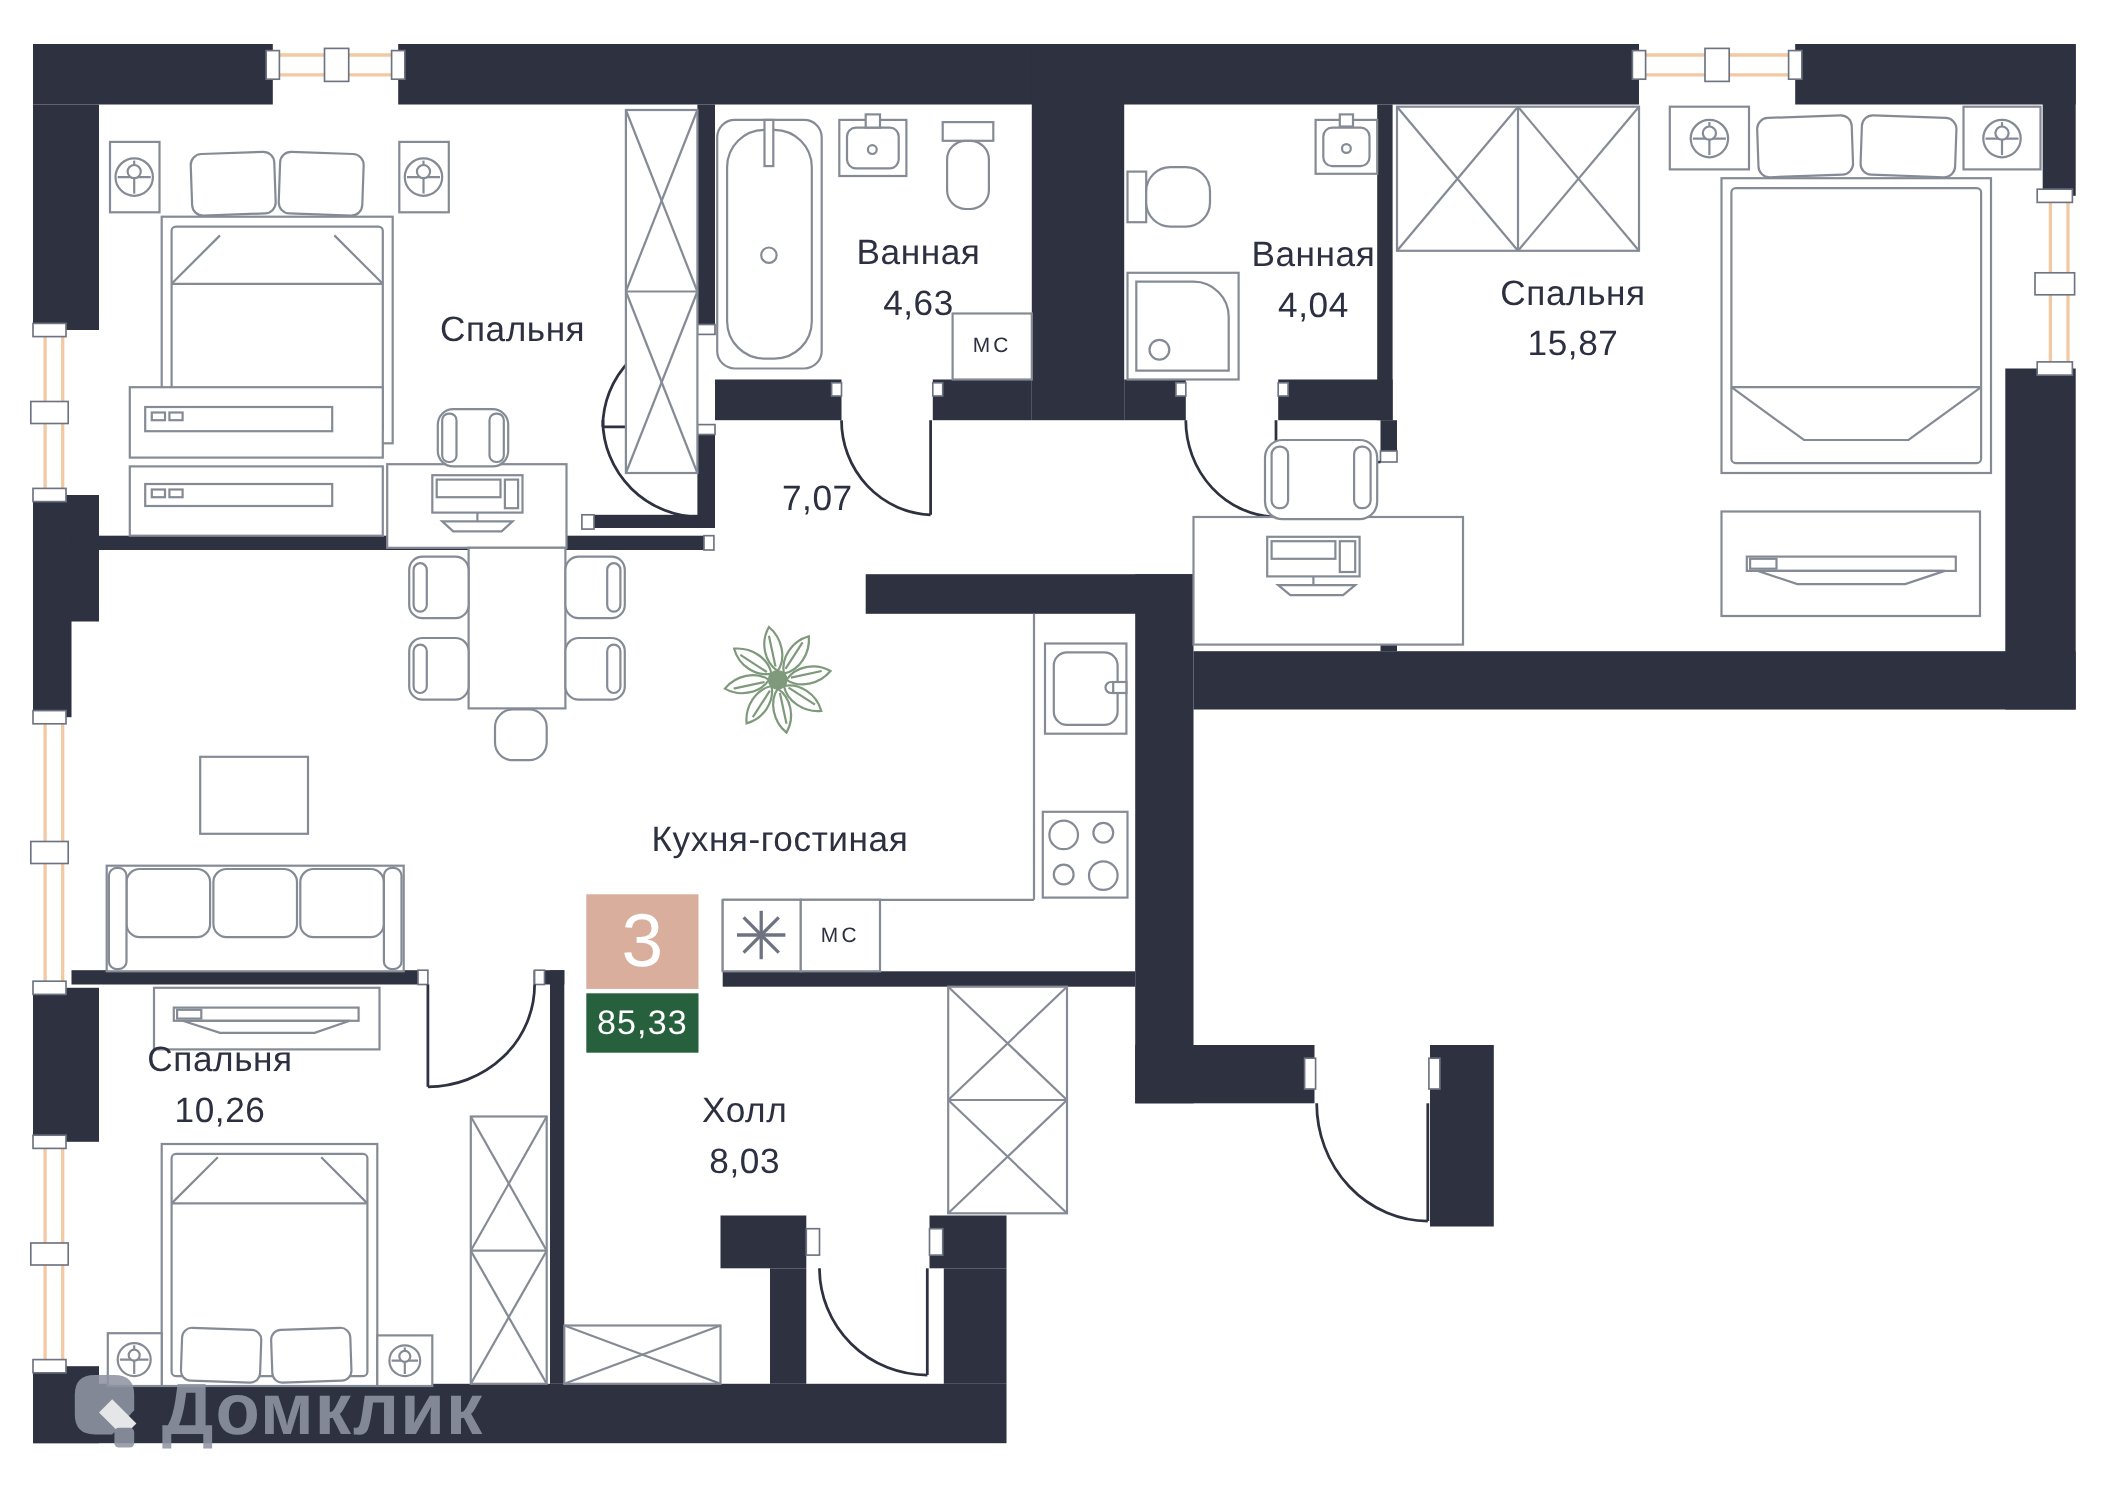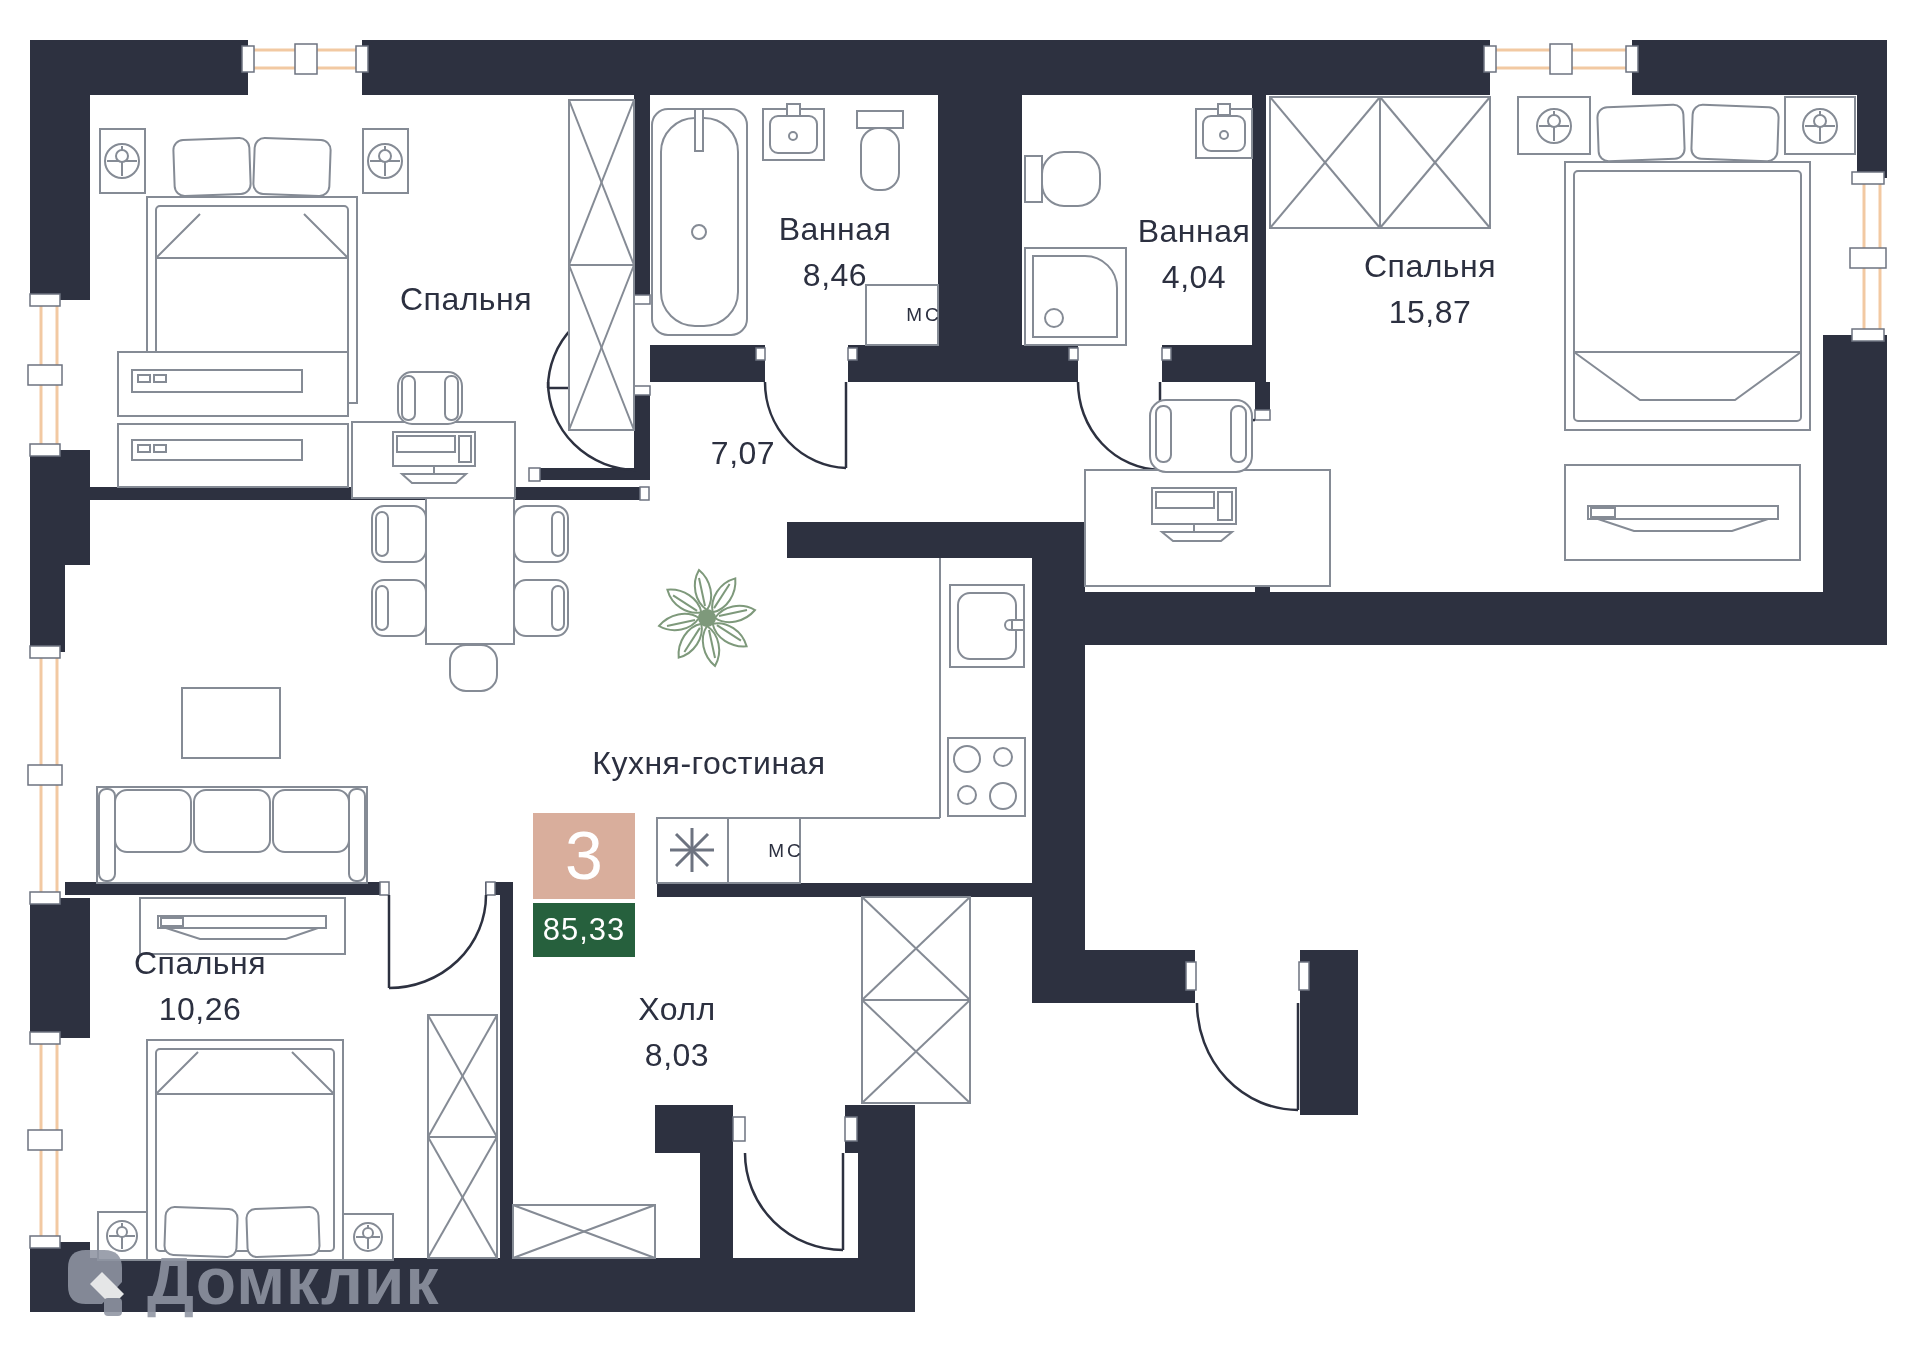--- a/index.html
+++ b/index.html
@@ -3,21 +3,21 @@
 <meta charset="utf-8">
 <style>
   html,body{margin:0;padding:0;background:#fff;}
   .canvas{position:relative;width:1920px;height:1362px;background:#ffffff;
           font-family:"Liberation Sans",sans-serif;overflow:hidden;}
   .abs{position:absolute;}
   svg{display:block;}
   .room-label{position:absolute;text-align:center;color:#2c3040;
               font-size:32px;font-weight:500;line-height:46px;letter-spacing:.5px;}
   .mc-label{position:absolute;text-align:center;color:#2c3040;
-            font-size:19px;font-weight:500;letter-spacing:3px;margin-left:22px;}
+            font-size:19px;font-weight:500;letter-spacing:3px;}
   .badge{position:absolute;left:533px;top:813px;width:102px;}
   .badge .bTop{height:86px;background:#d9ae9c;color:#fff;font-size:68px;font-weight:400;
                text-align:center;line-height:84px;}
   .badge .bBot{height:54px;background:#14532d;color:#fff;font-size:31px;font-weight:400;
                text-align:center;line-height:54px;margin-top:4px;opacity:.92;letter-spacing:1px;}
   .watermark{position:absolute;left:58px;top:1238px;display:flex;align-items:center;
              gap:14px;opacity:.88;z-index:30;}
   .watermark .wText{color:#8f95a2;font-size:66px;font-weight:700;letter-spacing:1px;text-align:right;}
 </style>
 </head>
@@ -458,21 +458,21 @@
     </g>
   </g>
 </svg>
 
   <div class="room-label" style="left:316px;top:276px;width:300px;">
     <div>Спальня</div>
   </div>
 
   <div class="room-label" style="left:685px;top:206px;width:300px;">
     <div>Ванная</div>
-    <div>8,46</div>
+    <div>4,63</div>
   </div>
 
   <div class="room-label" style="left:1044px;top:208px;width:300px;">
     <div>Ванная</div>
     <div>4,04</div>
   </div>
 
   <div class="room-label" style="left:1280px;top:243px;width:300px;">
     <div>Спальня</div>
     <div>15,87</div>

